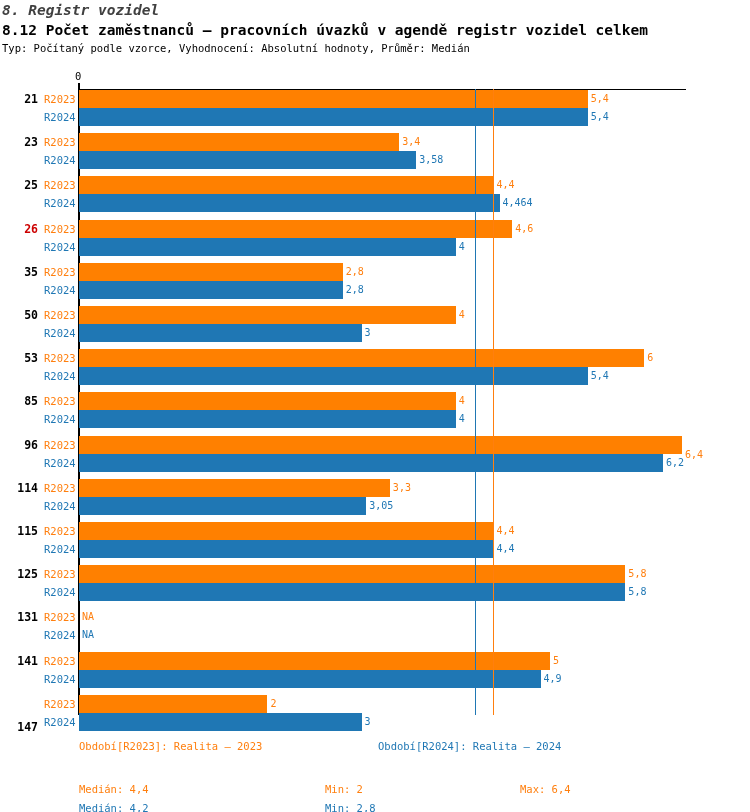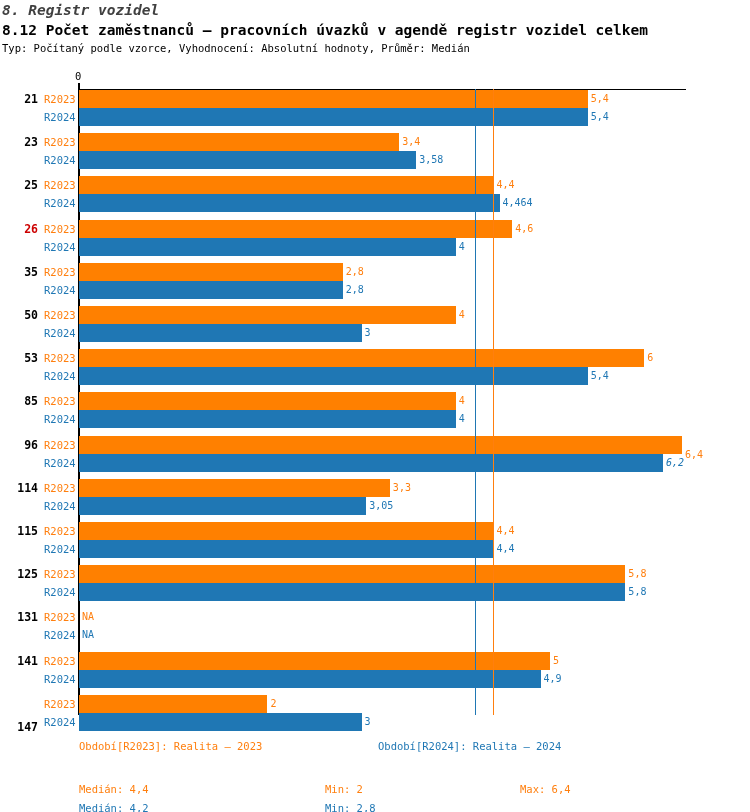--- a/index.html
+++ b/index.html
@@ -221,21 +221,21 @@
       <div class="bar-value s2023" style="left: 458.8px; top: 395.4px;">4</div>
       <div class="series-label s2024" style="top: 413.4px;">R2024</div>
       <div class="bar s2024" style="top: 410.4px; width: 376.8px;"></div>
       <div class="bar-value s2024" style="left: 458.8px; top: 413.4px;">4</div>
       <div class="group-label" style="top: 437.6px;">96</div>
       <div class="series-label s2023" style="top: 438.6px;">R2023</div>
       <div class="bar s2023" style="top: 435.6px; width: 602.88px;"></div>
       <div class="bar-value s2023" style="left: 684.88px; top: 449px;">6,4</div>
       <div class="series-label s2024" style="top: 456.6px;">R2024</div>
       <div class="bar s2024" style="top: 453.6px; width: 584.04px;"></div>
-      <div class="bar-value s2024" style="left: 666.04px; top: 456.6px; font-style: italic;">6,2</div>
+      <div class="bar-value s2024" style="left: 666.04px; top: 456.6px;">6,2</div>
       <div class="group-label" style="top: 480.8px;">114</div>
       <div class="series-label s2023" style="top: 481.8px;">R2023</div>
       <div class="bar s2023" style="top: 478.8px; width: 310.86px;"></div>
       <div class="bar-value s2023" style="left: 392.86px; top: 481.8px;">3,3</div>
       <div class="series-label s2024" style="top: 499.8px;">R2024</div>
       <div class="bar s2024" style="top: 496.8px; width: 287.31px;"></div>
       <div class="bar-value s2024" style="left: 369.31px; top: 499.8px;">3,05</div>
       <div class="group-label" style="top: 524px;">115</div>
       <div class="series-label s2023" style="top: 525px;">R2023</div>
       <div class="bar s2023" style="top: 522px; width: 414.48px;"></div>

